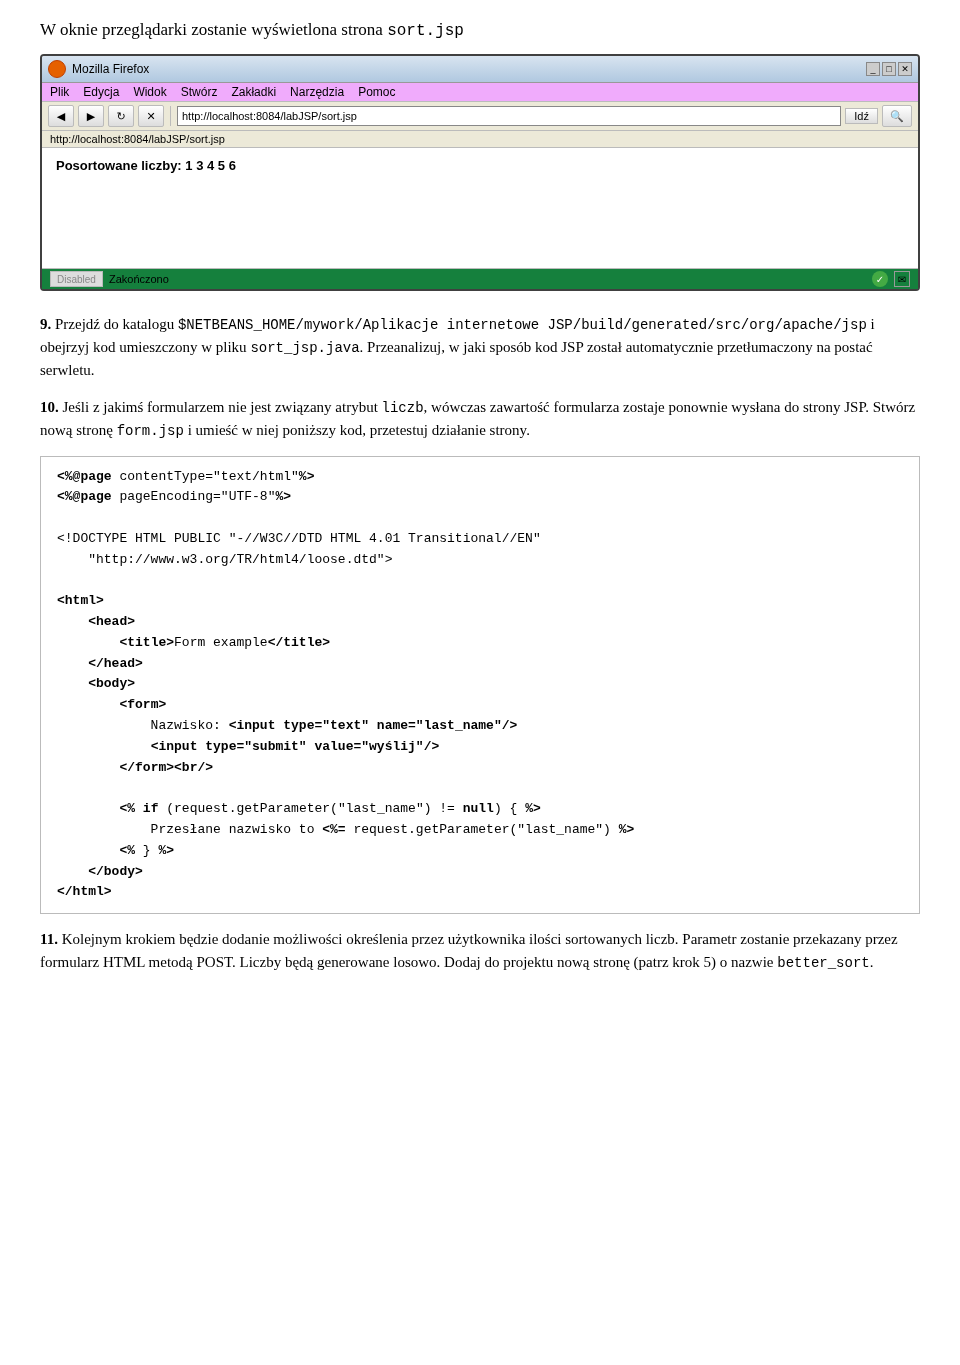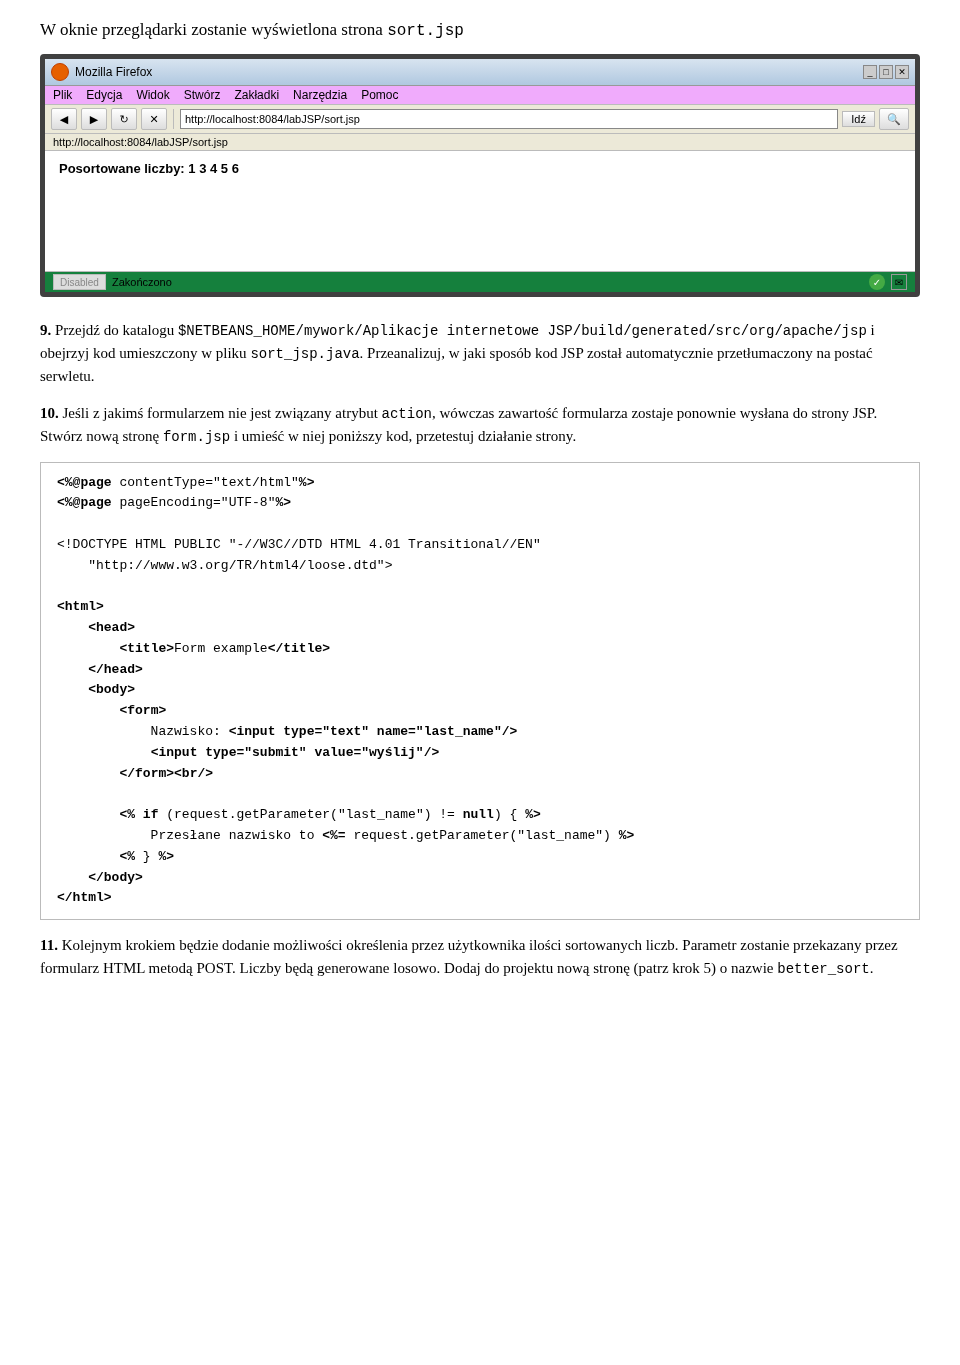--- a/index.html
+++ b/index.html
@@ -18,21 +18,21 @@
       font-family: 'Times New Roman', serif;
     }
 
     .page-title code {
       font-family: 'Courier New', Courier, monospace;
       font-size: 16px;
     }
 
     
     .browser-window {
-      border: 5px solid #404040;
+      border: 2px solid #404040;
       border-radius: 4px;
       margin-bottom: 22px;
       background: #f0f0f0;
     }
 
     .browser-titlebar {
       background: linear-gradient(to bottom, #d8e4f0, #b0c8e0);
       border-bottom: 1px solid #999;
       padding: 4px 6px;
       display: flex;
@@ -277,21 +277,21 @@
     <div class="status-icon">✓</div>
     <div style="width:16px;height:16px;border:1px solid #999;display:flex;align-items:center;justify-content:center;font-size:10px;">✉</div>
   </div>
 </div>
 
 <p class="section-text">
   <span class="section-num">9.</span><span> Przejdź do katalogu </span><code>$NETBEANS_HOME/mywork/Aplikacje internetowe JSP/build/generated/src/org/apache/jsp</code><span> i obejrzyj kod umieszczony w pliku </span><code>sort_jsp.java</code><span>. Przeanalizuj, w jaki sposób kod JSP został automatycznie przetłumaczony na postać serwletu.</span>
 </p>
 
 <p class="section-text">
-  <span class="section-num">10.</span><span> Jeśli z jakimś formularzem nie jest związany atrybut </span><code>action</code><span>, wówczas zawartość formularza zostaje ponownie wysłana do strony JSP. Stwórz nową stronę </span><code>form.jsp</code><span> i umieść w niej poniższy kod, przetestuj działanie strony.</span>
+  <span class="section-num">10.</span><span> Jeśli z jakimś formularzem nie jest związany atrybut </span><code>liczb</code><span>, wówczas zawartość formularza zostaje ponownie wysłana do strony JSP. Stwórz nową stronę </span><code>form.jsp</code><span> i umieść w niej poniższy kod, przetestuj działanie strony.</span>
 </p>
 
 <div class="code-block" id="code-display"><strong>&lt;%@page</strong> contentType="text/html"<strong>%&gt;</strong>
 <strong>&lt;%@page</strong> pageEncoding="UTF-8"<strong>%&gt;</strong>
 
 &lt;!DOCTYPE HTML PUBLIC "-//W3C//DTD HTML 4.01 Transitional//EN"
     "http://www.w3.org/TR/html4/loose.dtd"&gt;
 
 <strong>&lt;html&gt;</strong>
     <strong>&lt;head&gt;</strong>

